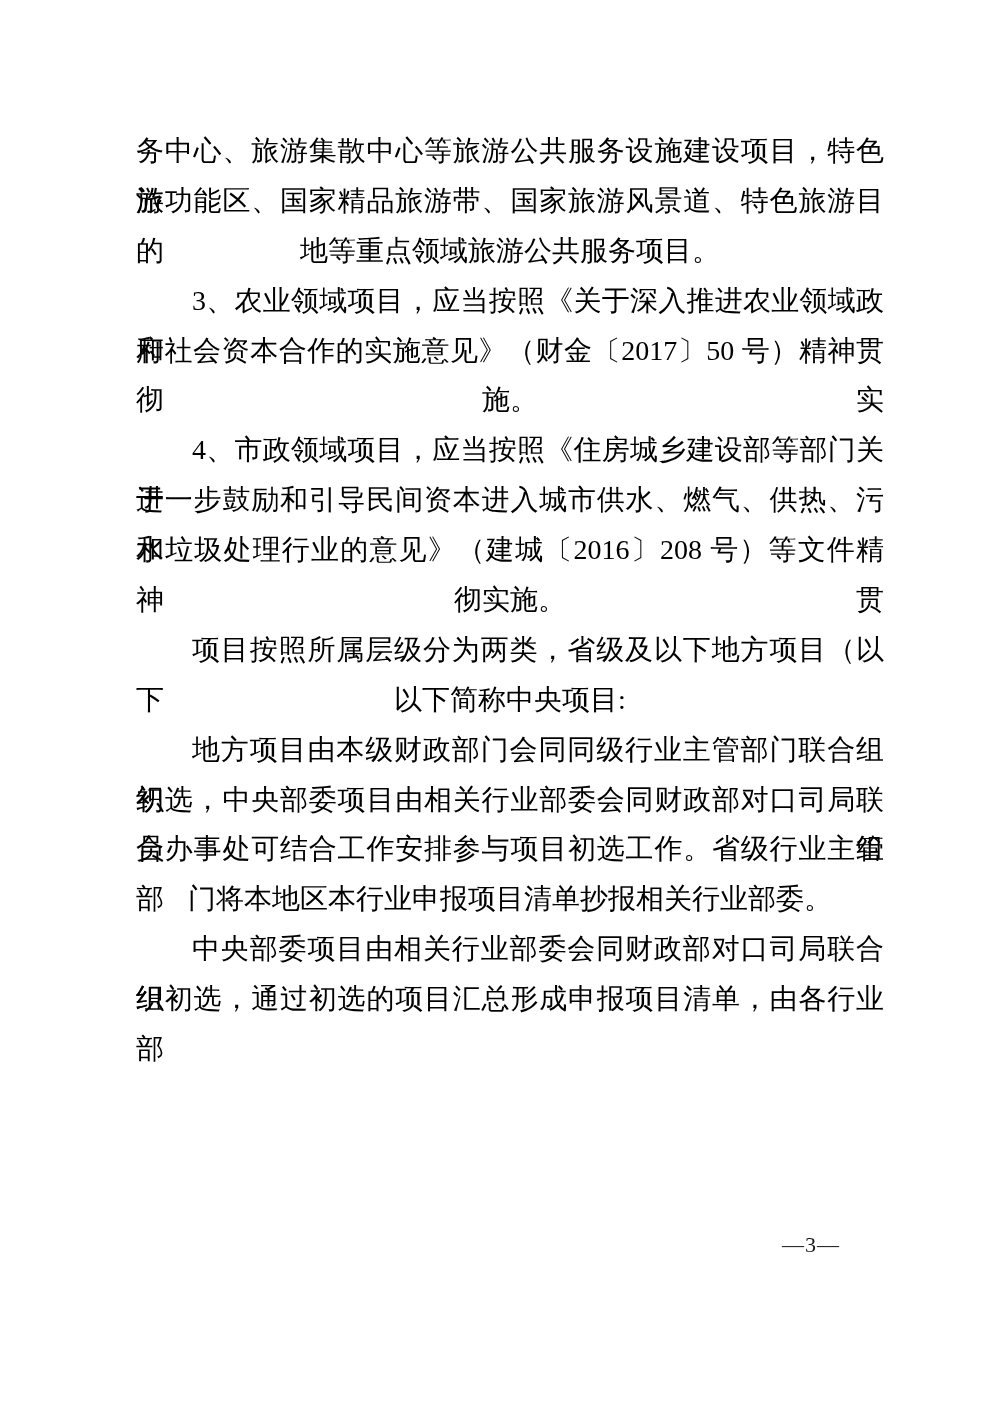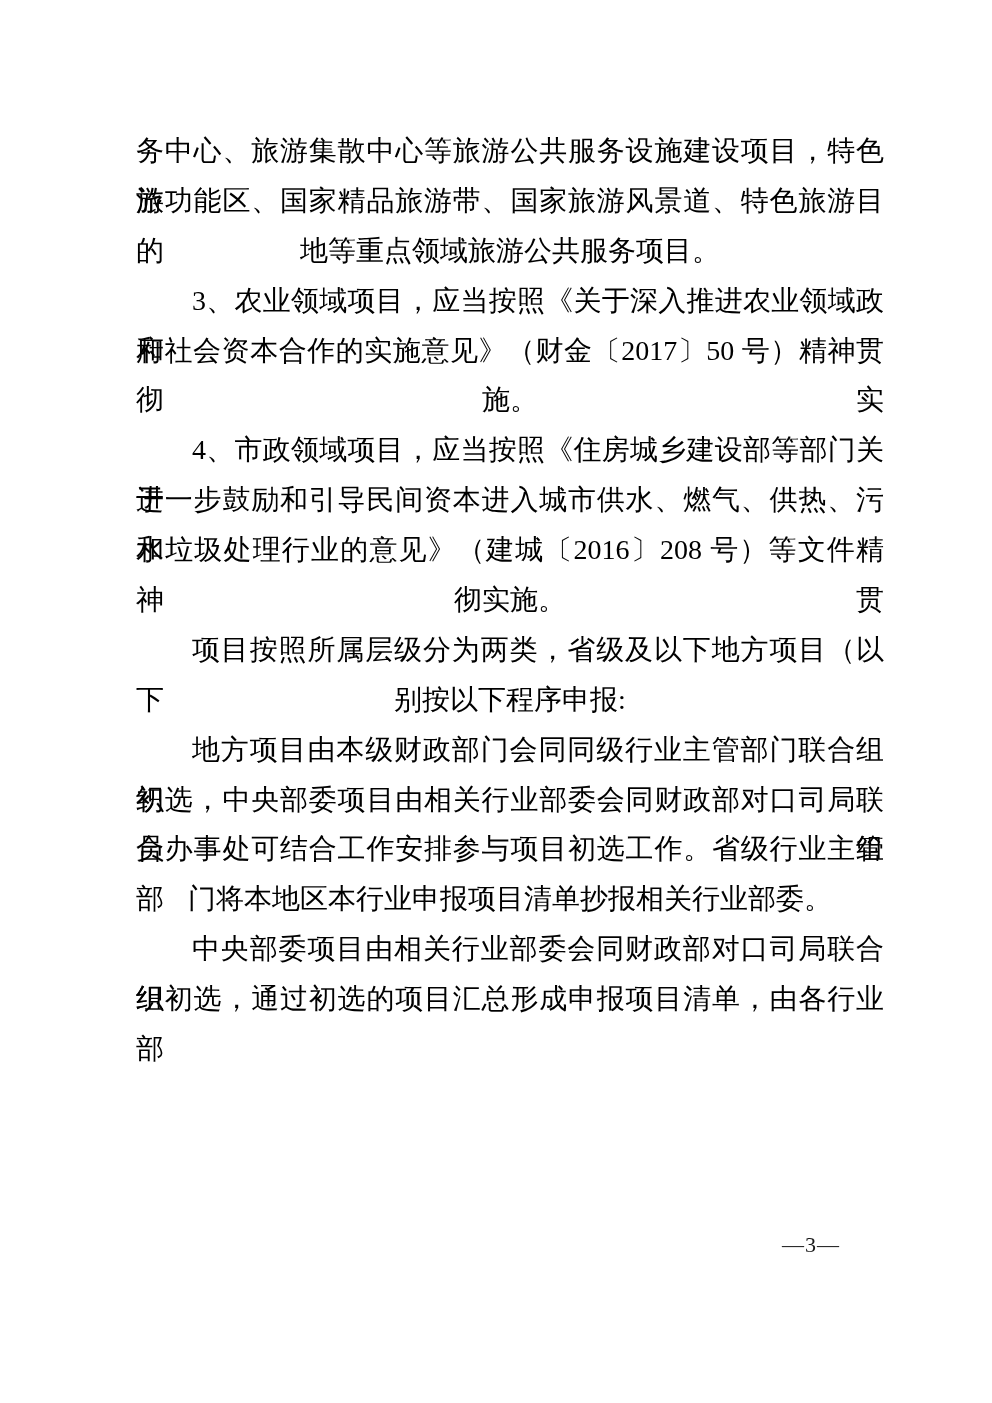--- a/index.html
+++ b/index.html
@@ -69,21 +69,21 @@
     <div class="line fill">游功能区、国家精品旅游带、国家旅游风景道、特色旅游目的</div>
     <div class="line">地等重点领域旅游公共服务项目。</div>
     <div class="line fill indent">3、农业领域项目，应当按照《关于深入推进农业领域政府</div>
     <div class="line fill">和社会资本合作的实施意见》（财金〔2017〕50 号）精神贯彻实</div>
     <div class="line">施。</div>
     <div class="line fill indent">4、市政领域项目，应当按照《住房城乡建设部等部门关于</div>
     <div class="line fill">进一步鼓励和引导民间资本进入城市供水、燃气、供热、污水</div>
     <div class="line fill">和垃圾处理行业的意见》（建城〔2016〕208 号）等文件精神贯</div>
     <div class="line">彻实施。</div>
     <div class="line fill indent">项目按照所属层级分为两类，省级及以下地方项目（以下</div>
-    <div class="line">别按以下程序申报:</div>
+    <div class="line">以下简称中央项目:</div>
     <div class="line fill indent">地方项目由本级财政部门会同同级行业主管部门联合组织</div>
     <div class="line fill">初选，中央部委项目由相关行业部委会同财政部对口司局联合组</div>
     <div class="line fill">员办事处可结合工作安排参与项目初选工作。省级行业主管部</div>
     <div class="line">门将本地区本行业申报项目清单抄报相关行业部委。</div>
     <div class="line fill indent">中央部委项目由相关行业部委会同财政部对口司局联合组</div>
     <div class="line fill">织初选，通过初选的项目汇总形成申报项目清单，由各行业部</div>
   </div>
 
   <div class="page-number">—3—</div>
 

